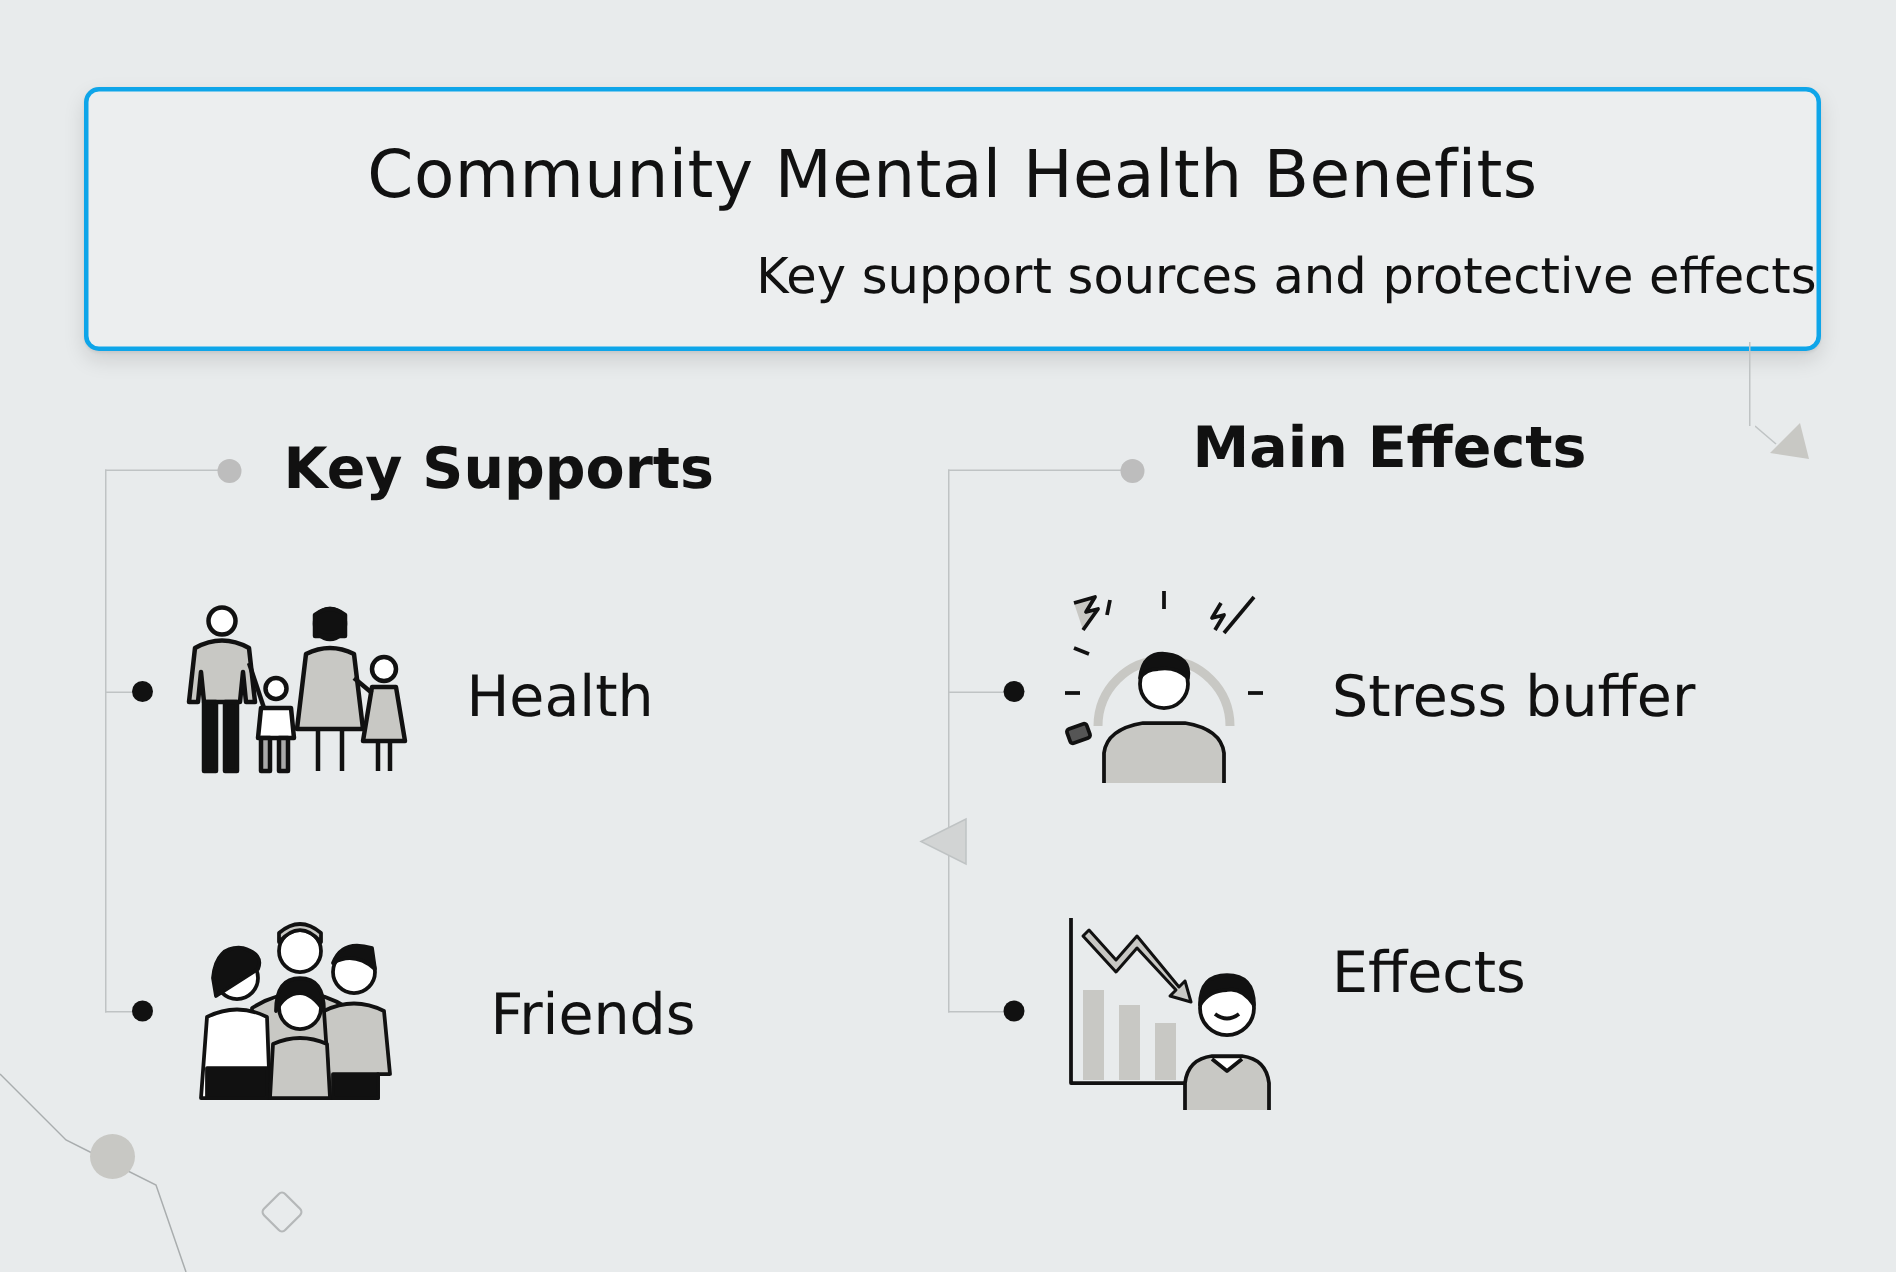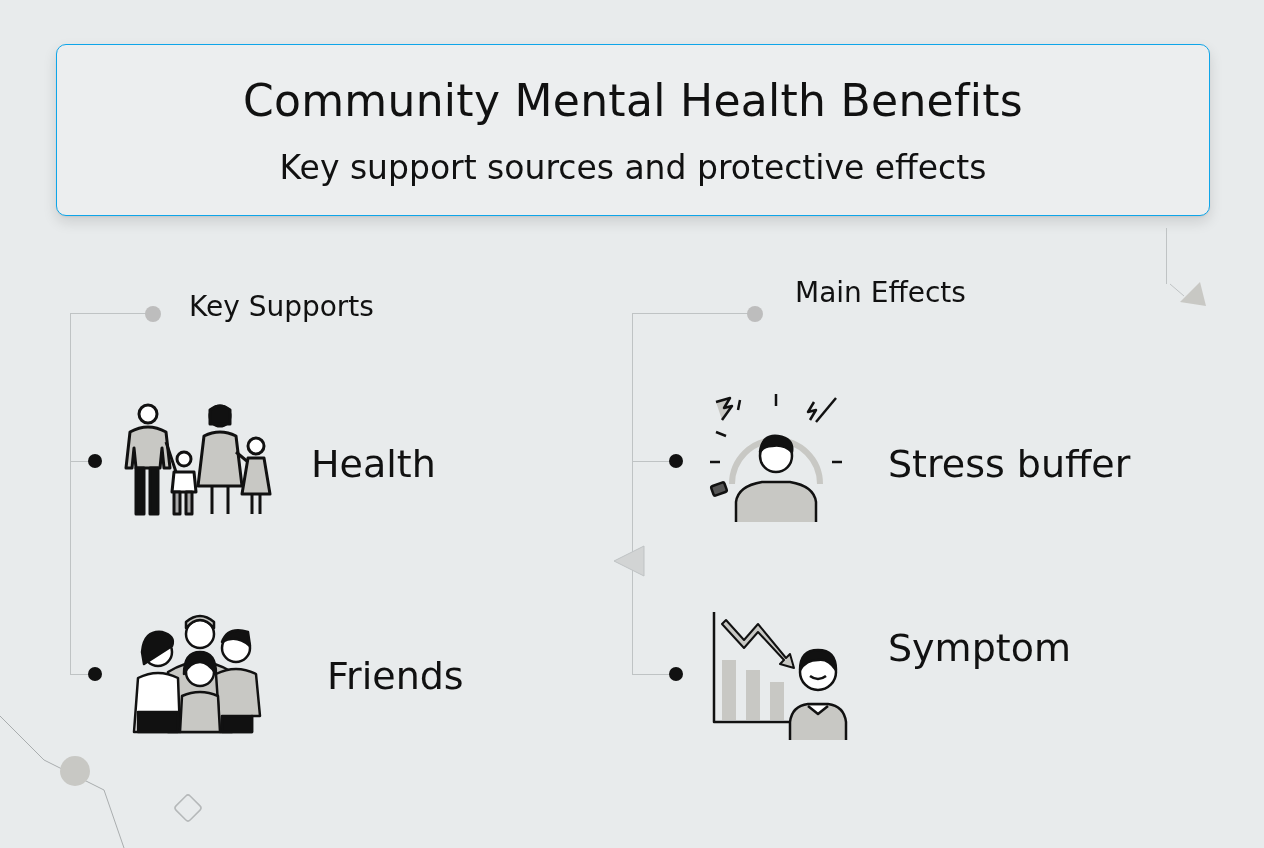--- a/index.html
+++ b/index.html
@@ -2,29 +2,29 @@
 <html><head>
 <meta charset="utf-8">
 <style>
   html, body { margin:0; padding:0; }
   body {
     width:1264px; height:848px; overflow:hidden; position:relative;
     background:#e8ebec;
     font-family:"DejaVu Sans", sans-serif; color:#111;
   }
   .header {
-    position:absolute; left:56px; top:44px; width:1152px; height:170px;
+    position:absolute; left:56px; top:58px; width:1152px; height:170px;
     background:#eceeef; border-radius:10px;
     box-shadow:0 6px 14px rgba(0,0,0,0.12), 0 1px 2px rgba(0,0,0,0.06);
-    border:1px solid #0ea5e9;
+    border:3px solid #0ea5e9;
     text-align:center;
   }
   .title { position:absolute; left:0; right:0; top:30px; font-size:44px; font-weight:500; letter-spacing:0.3px; }
-  .subtitle { position:absolute; left:0; right:0; top:103px; font-size:33px; }
-  .section-title { position:absolute; font-size:28px; font-weight:normal; }
+  .subtitle { position:absolute; left:0; right:0; top:103px; font-size:33px;text-align:right; }
+  .section-title { position:absolute; font-size:38px; font-weight:bold; }
   .line { position:absolute; background:#bfc3c4; }
   .node-gray { position:absolute; width:16px; height:16px; border-radius:50%; background:#bdbdbd; }
   .dot { position:absolute; width:14px; height:14px; border-radius:50%; background:#111; }
   .label { position:absolute; font-size:38px; line-height:52px; }
   .icon { position:absolute; }
   svg { display:block; }
 </style>
 </head>
 <body>
 
@@ -132,20 +132,20 @@
     <rect x="62" y="72" width="14" height="38" fill="#c8c8c4" stroke="none"></rect>
     <path d="M 14 14 L 36 38 L 50 22 L 76 50 L 72 54 L 86 58 L 82 44 L 78 48 L 50 14 L 36 30 L 18 10 Z" fill="#c8c8c4" stroke-width="2"></path>
     <path d="M 82 130 L 82 112 Q 84 96 100 94 L 120 94 Q 136 96 138 112 L 138 130" fill="#c8c8c4"></path>
     <circle cx="110" cy="62" r="18" fill="#fff"></circle>
     <path d="M 92 60 Q 92 40 110 40 Q 128 40 128 60 Q 120 48 110 50 Q 98 50 92 60 Z" fill="#111"></path>
     <path d="M 102 66 Q 110 72 118 66" fill="none"></path>
     <path d="M 100 96 L 110 104 L 120 96" fill="#fff"></path>
   </g>
 </svg>
 <div class="label" style="left:888px; top:622px;">
-  <div>Symptom</div>
+  <div>Effects</div>
 </div>
 
 <svg class="icon" style="left:0; top:700px;" width="220" height="148">
   <polyline points="0,16 44,60 64,70 104,90 124,148" fill="none" stroke="#a9adae" stroke-width="1"></polyline>
   <circle cx="75" cy="71" r="15" fill="#c8c8c4"></circle>
   <rect x="178" y="98" width="20" height="20" rx="3" fill="none" stroke="#b5b8b9" stroke-width="1.5" transform="rotate(45 188 108)"></rect>
 </svg>
 
 </body></html>

